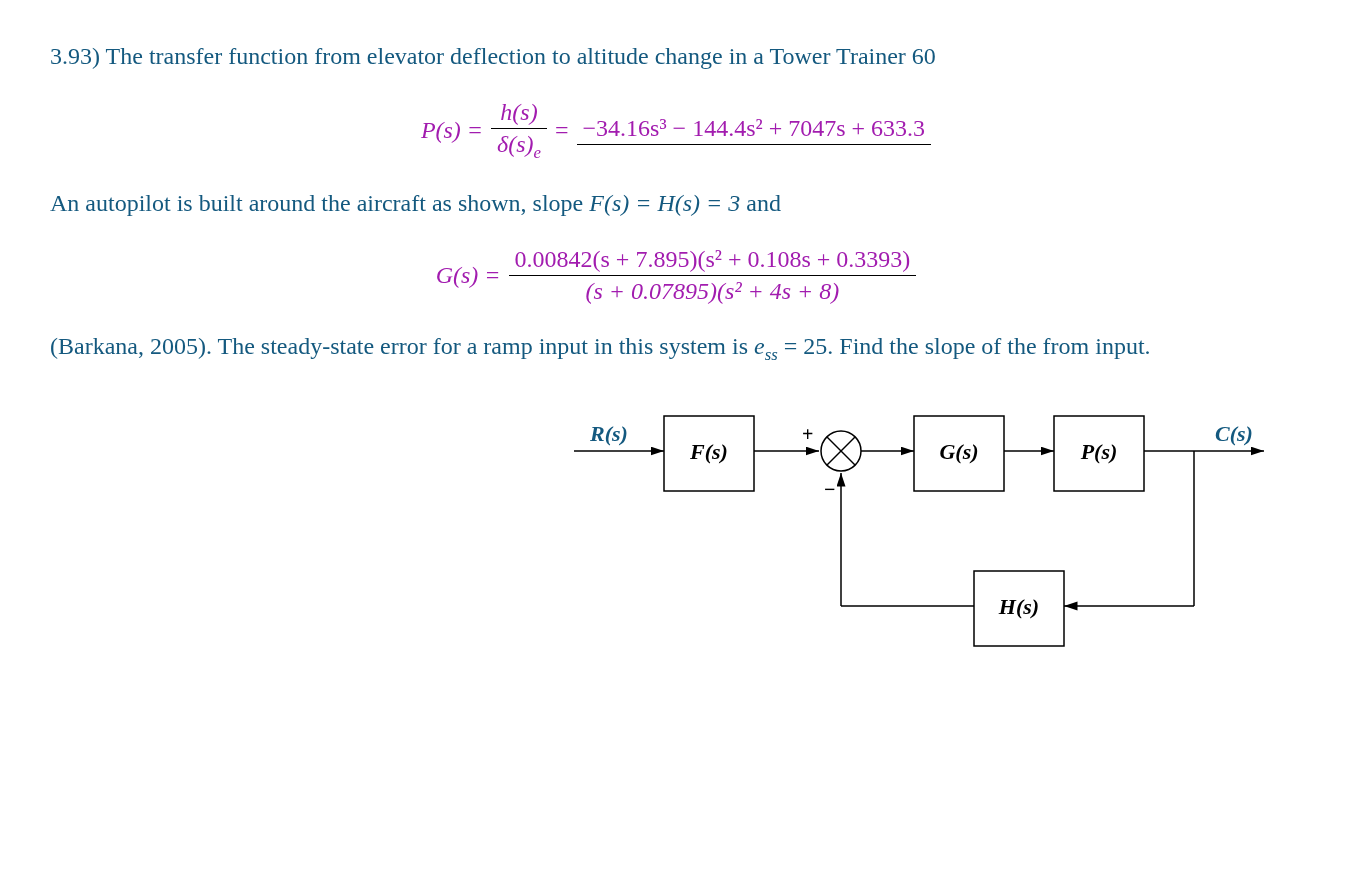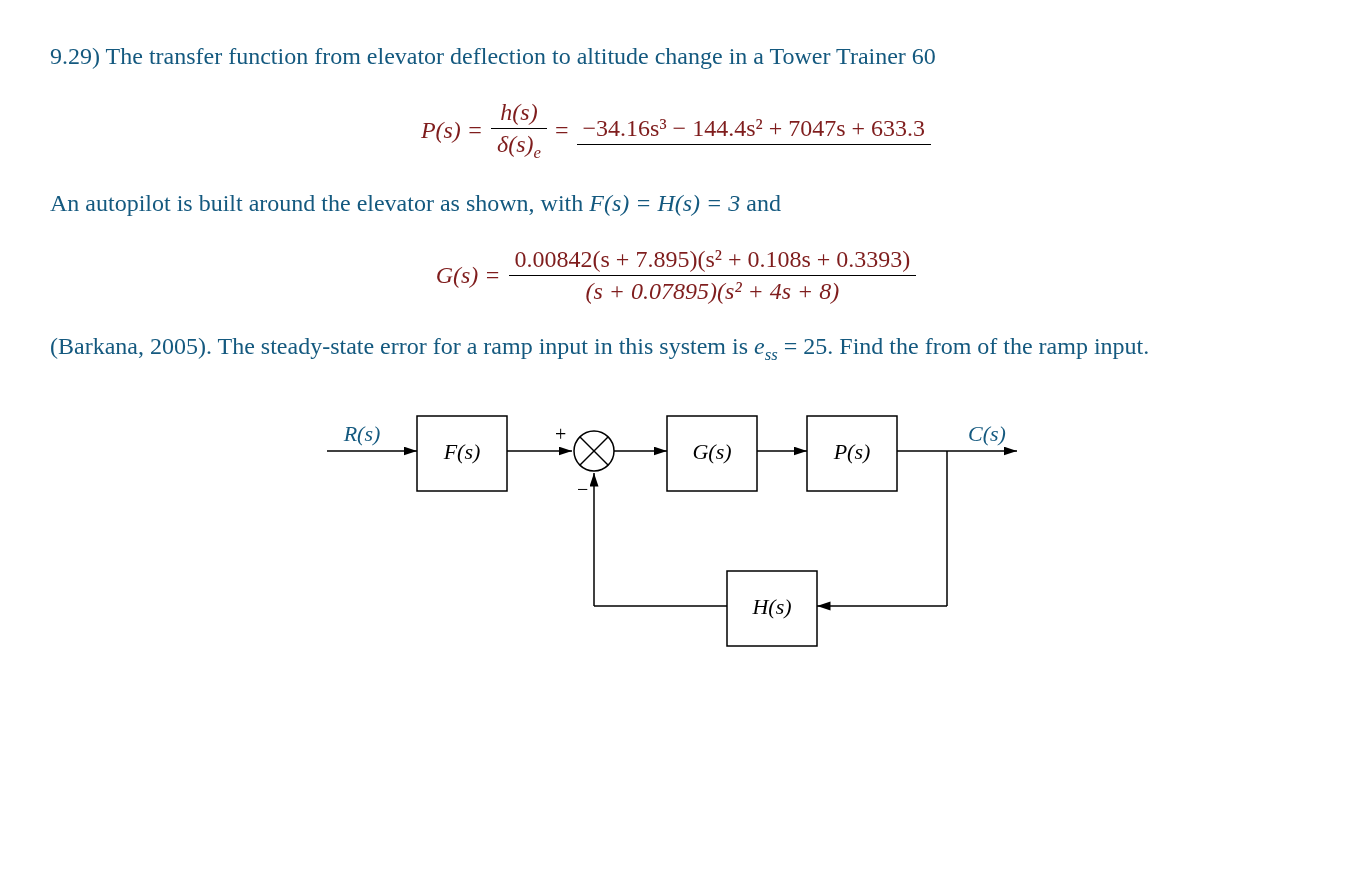--- a/index.html
+++ b/index.html
@@ -12,21 +12,21 @@
       box-sizing: border-box;
       background: #fff;
     }
     .paragraph {
       line-height: 1.4;
       margin-bottom: 20px;
     }
     .equation {
       text-align: center;
       margin: 25px 0;
-      color: #7f1d1d;
+      color: #a21caf;
       font-size: 24px;
     }
     .frac {
       display: inline-block;
       vertical-align: middle;
       text-align: center;
       position: relative;
       margin: 0 2px;
     }
     .frac .num {
@@ -41,74 +41,75 @@
     }
     .italic {
       font-style: italic;
     }
     .sub {
       font-size: 0.7em;
       vertical-align: sub;
     }
     .diagram-container {
       display: flex;
-      justify-content: center;
+      justify-content: flex-end;
       margin-top: 30px;
+      font-weight: bold;
     }
     .block-diagram {
       width: 760px;
       height: 280px;
     }
     .eq-row {
       display: inline-flex;
       align-items: center;
       justify-content: center;
       gap: 6px;
     }
   </style>
 </head>
 <body>
 
 <div class="paragraph">
-  <span>9.29)</span>
+  <span>3.93)</span>
   <span>The transfer function from elevator deflection to altitude change in a Tower Trainer 60</span><br>
 </div>
 
 <div class="equation">
   <span class="eq-row">
     <span class="italic">P(s) = </span>
     <span class="frac">
       <span class="num italic">h(s)</span>
       <span class="den italic">
         <span>δ(s)</span><span class="sub">e</span>
       </span>
     </span>
     <span> = </span>
     <span class="frac">
       <span class="num">−34.16s³ − 144.4s² + 7047s + 633.3</span>
     </span>
   </span>
 </div>
 
 <div class="paragraph">
-  <span>An autopilot is built around the elevator as shown, with </span><span class="italic">F(s) = H(s) = 3</span><span> and</span>
+  <span>An autopilot is built around the aircraft as shown, slope </span><span class="italic">F(s) = H(s) = 3</span><span> and</span>
 </div>
 
 <div class="equation">
   <span class="eq-row">
     <span class="italic">G(s) = </span>
     <span class="frac">
       <span class="num">0.00842(s + 7.895)(s² + 0.108s + 0.3393)</span>
       <span class="den">(s + 0.07895)(s² + 4s + 8)</span>
     </span>
   </span>
 </div>
 
 <div class="paragraph">
-  <span>(Barkana, 2005). The steady-state error for a ramp input in this system is </span><span class="italic">e</span><span class="italic sub">ss</span><span> = 25</span><span>. Find the from of the ramp input.</span>
+  <span>(Barkana, 2005). The steady-state error for a ramp input in this system is </span><span class="italic">e</span><span class="italic sub">ss</span><span> = 25</span><span>. Find the slope of the from input.</span>
 </div>
 
 <div class="diagram-container">
   <svg class="block-diagram" viewBox="0 0 760 280">
     <defs>
       <marker id="arrow" markerWidth="10" markerHeight="10" refX="9" refY="3" orient="auto" markerUnits="strokeWidth">
         <path d="M0,0 L0,6 L9,3 z" fill="#000"></path>
       </marker>
     </defs>
 

